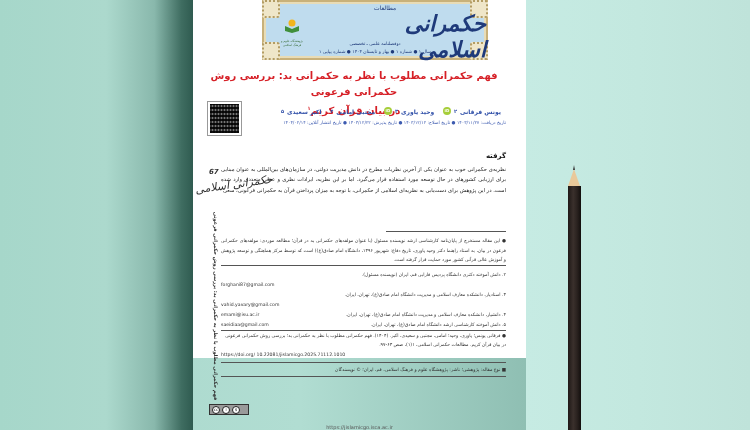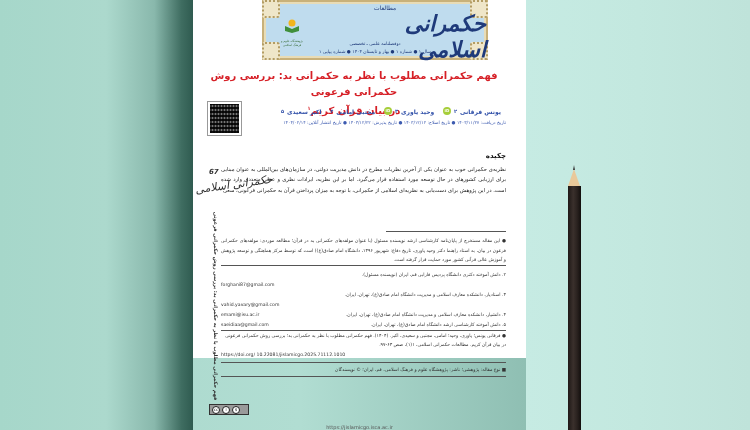--- a/index.html
+++ b/index.html
@@ -227,21 +227,21 @@
   </div>
 
   <div class="dates">تاریخ دریافت: ۱۴۰۳/۱۱/۲۷ ● تاریخ اصلاح: ۱۴۰۳/۱۲/۱۲ ● تاریخ پذیرش: ۱۴۰۳/۱۲/۲۲ ● تاریخ انتشار آنلاین: ۱۴۰۴/۰۲/۱۴</div>
 
   <div class="qr"></div>
 
   <div class="side-page-num">67</div>
   <div class="side-logo">حکمرانی اسلامی</div>
   <div class="side-running">فهم حکمرانی مطلوب با نظر به حکمرانی بد: بررسی روش حکمرانی فرعونی در بیان قرآن کریم</div>
 
-  <div class="abstract-heading">چکیده</div>
+  <div class="abstract-heading">گرفته</div>
   <div class="abstract-body">نظریه‌ی حکمرانی خوب به عنوان یکی از آخرین نظریات مطرح در دانش مدیریت دولتی، در سازمان‌های بین‌المللی به عنوان مبنایی برای ارزیابی کشورهای در حال توسعه مورد استفاده قرار می‌گیرد. اما بر این نظریه، ایرادات نظری و عملی متعددی وارد شده است. در این پژوهش برای دست‌یابی به نظریه‌ای اسلامی از حکمرانی، با توجه به میزان پرداختن قرآن به حکمرانی فرعونی، سعی</div>
 
   <div class="rule-short"></div>
 
   <div class="footnotes">
     <div class="fn-block">● این مقاله مستخرج از پایان‌نامه کارشناسی ارشد نویسنده مسئول (با عنوان مولفه‌های حکمرانی بد در قرآن؛ مطالعه موردی: مولفه‌های حکمرانی فرعون در بیان، به استاد راهنما دکتر وحید یاوری، تاریخ دفاع: شهریور ۱۳۹۶، دانشگاه امام صادق(ع)) است که توسط مرکز هماهنگی و توسعه پژوهش و آموزش عالی قرآنی کشور مورد حمایت قرار گرفته است.</div>
     <div class="fn-rule"></div>
     <div class="fn-line">۲. دانش آموخته دکتری دانشگاه پردیس فارابی قم، ایران (نویسنده مسئول).</div>
     <div class="fn-email">forghani87@gmail.com</div>
     <div class="fn-line">۳. استادیار، دانشکده معارف اسلامی و مدیریت دانشگاه امام صادق(ع)، تهران، ایران.</div>

